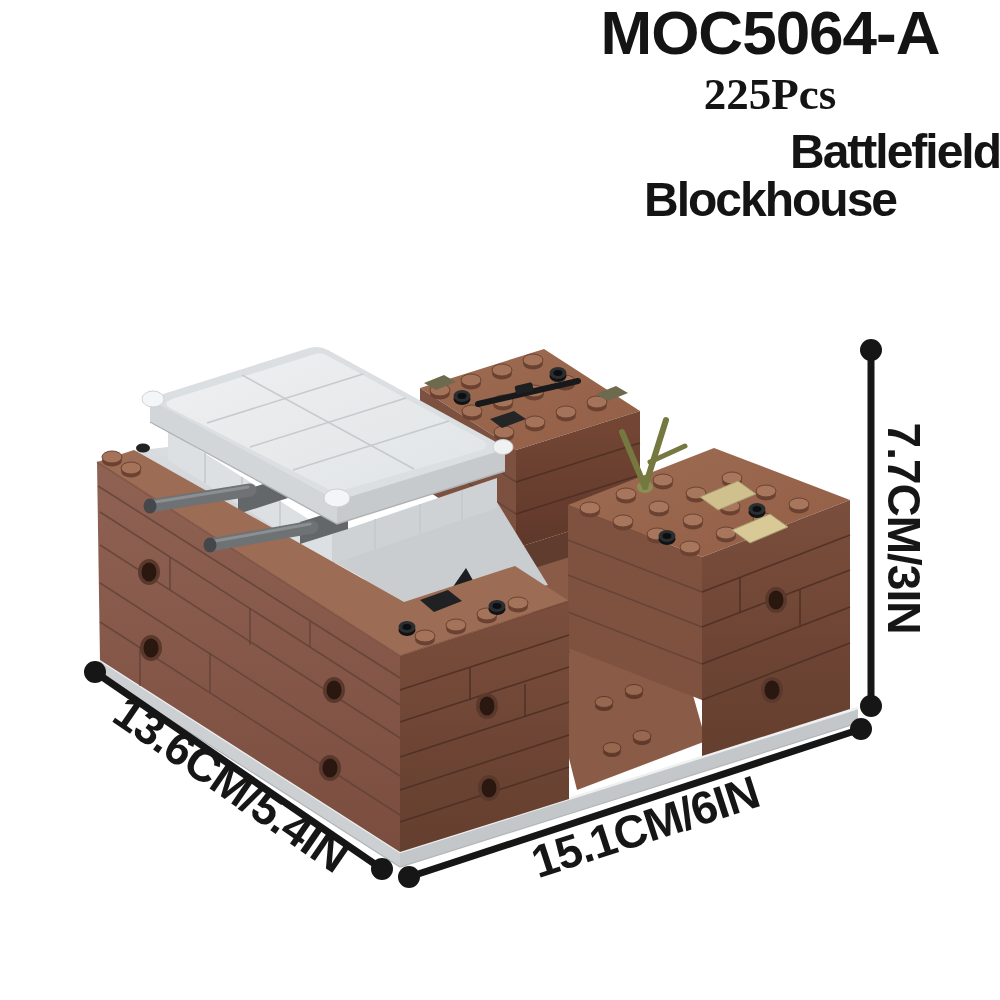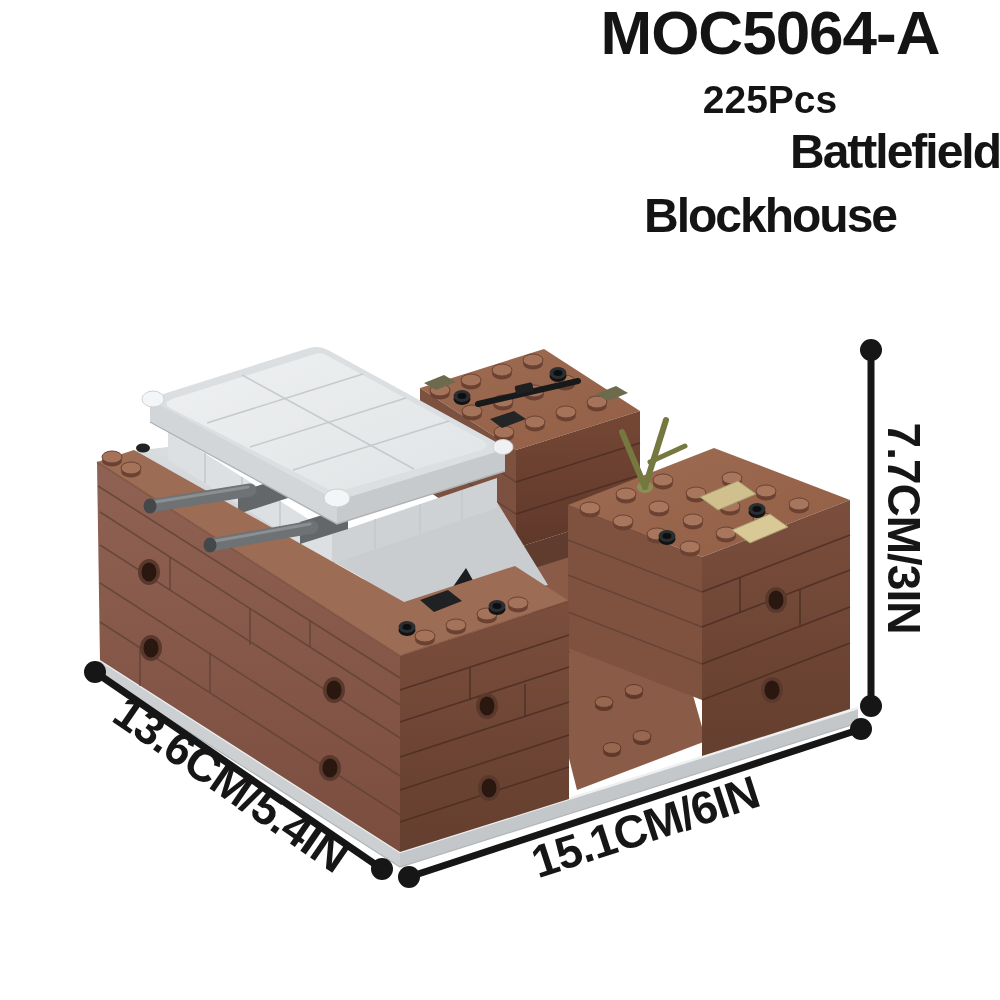--- a/index.html
+++ b/index.html
@@ -3,23 +3,23 @@
 <meta charset="utf-8">
 <style>
   html,body{margin:0;padding:0;background:#ffffff;}
   .canvas{
     position:relative;width:1000px;height:1000px;background:#ffffff;overflow:hidden;
     font-family:"Liberation Sans","DejaVu Sans",sans-serif;
   }
   .title-block{position:absolute;left:540px;top:0;width:460px;text-align:center;color:#141414;}
   .title-line{position:absolute;left:0;width:100%;font-weight:bold;line-height:1;white-space:nowrap;}
   .t1{top:2px;font-size:62px;letter-spacing:-1px;}
-  .t2{top:80px;font-size:39px;}
+  .t2{top:72px;font-size:45px;font-family:Liberation Serif, serif;}
   .t3{top:128px;font-size:48px;letter-spacing:-2px;text-align:right;}
-  .t4{top:192px;font-size:48px;letter-spacing:-2px;}
+  .t4{top:176px;font-size:48px;letter-spacing:-2px;}
   svg{position:absolute;left:0;top:0;}
   .dim-label{font-family:"Liberation Sans","DejaVu Sans",sans-serif;font-weight:bold;font-size:46px;fill:#161616;letter-spacing:-1px;}
   .brickline{stroke:#5e4036;stroke-width:1.6;opacity:.75;}
   .bricklineD{stroke:#4a2d22;stroke-width:1.6;opacity:.8;}
   .seam{stroke:#c7cacc;stroke-width:1.6;fill:none;}
 </style>
 </head>
 <body>
 
 <div class="canvas">

